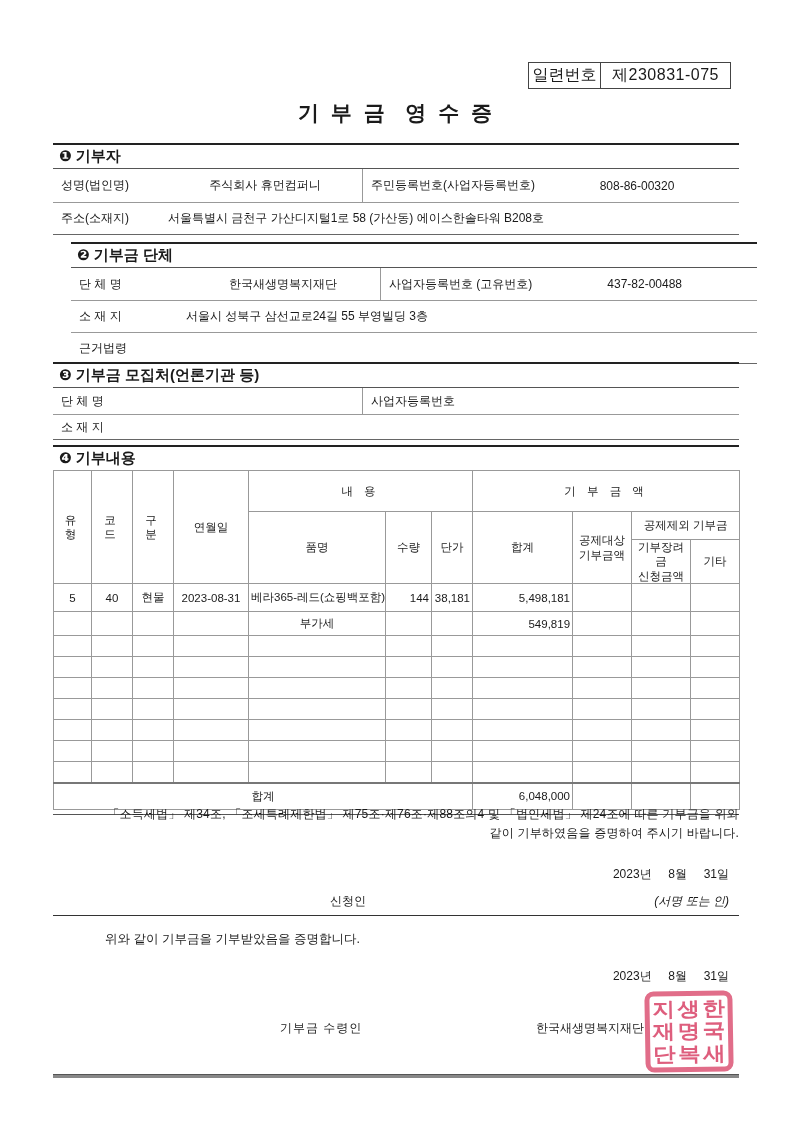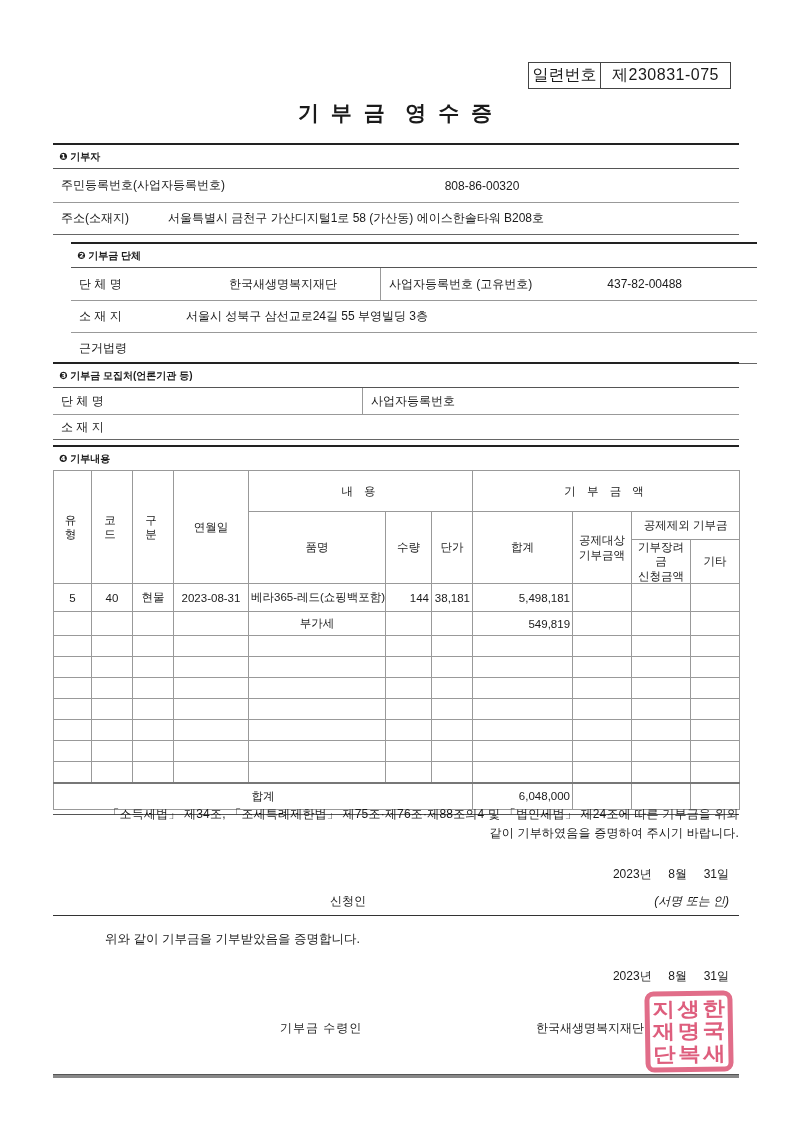--- a/index.html
+++ b/index.html
@@ -13,21 +13,21 @@
   .serial .s-label { width:72px; border-right:1px solid #444; }
   .serial .s-value { width:129px; letter-spacing:0.5px; }
 
   
   .title { position:absolute; top:99px; left:0; width:100%; text-align:center;
            font-size:21px; font-weight:bold; letter-spacing:3px; white-space:pre; }
 
   .block { position:absolute; left:53px; width:686px; }
 
   .sec { border-top:2.5px solid #222; }
-  .sec-head { font-size:10px; font-weight:bold; height:23px; display:flex; align-items:center; padding-left:6px; }
+  .sec-head { font-size:15px; font-weight:bold; height:23px; display:flex; align-items:center; padding-left:6px; }
   .rowline { display:flex; border-top:1.5px solid #555; align-items:center; font-size:12px; }
   .rowline + .rowline { border-top:1px solid #999; }
   .sec .last { border-bottom:1.5px solid #666; }
   .lab { padding-left:8px; }
   .w115 { width:115px; flex:none; }
   .cellL { width:310px; flex:none; display:flex; align-items:center; border-right:1px solid #999; align-self:stretch; }
   .cellR { flex:1; display:flex; align-items:center; }
   .vcenter { flex:1; text-align:center; }
   .vleft { flex:1; text-align:left; }
   .h34 { min-height:34px; } .h33 { min-height:33px; } .h32 { min-height:32px; }
@@ -77,20 +77,24 @@
   <div class="serial">
     <div class="cell s-label">일련번호</div>
     <div class="cell s-value">제230831-075</div>
   </div>
 
   <div class="title">기 부 금  영 수 증</div>
 
   <div class="block sec" style="top:143px;">
     <div class="sec-head">❶ 기부자</div>
     <div class="rowline h34">
+      <div class="cellL">
+        <span class="lab w115">성명(법인명)</span>
+        <span class="vcenter">주식회사 휴먼컴퍼니</span>
+      </div>
       <div class="cellR">
         <span class="lab">주민등록번호(사업자등록번호)</span>
         <span class="vcenter">808-86-00320</span>
       </div>
     </div>
     <div class="rowline h33 last">
       <span class="lab w115">주소(소재지)</span>
       <span class="vleft">서울특별시 금천구 가산디지털1로 58 (가산동) 에이스한솔타워 B208호</span>
     </div>
   </div>

